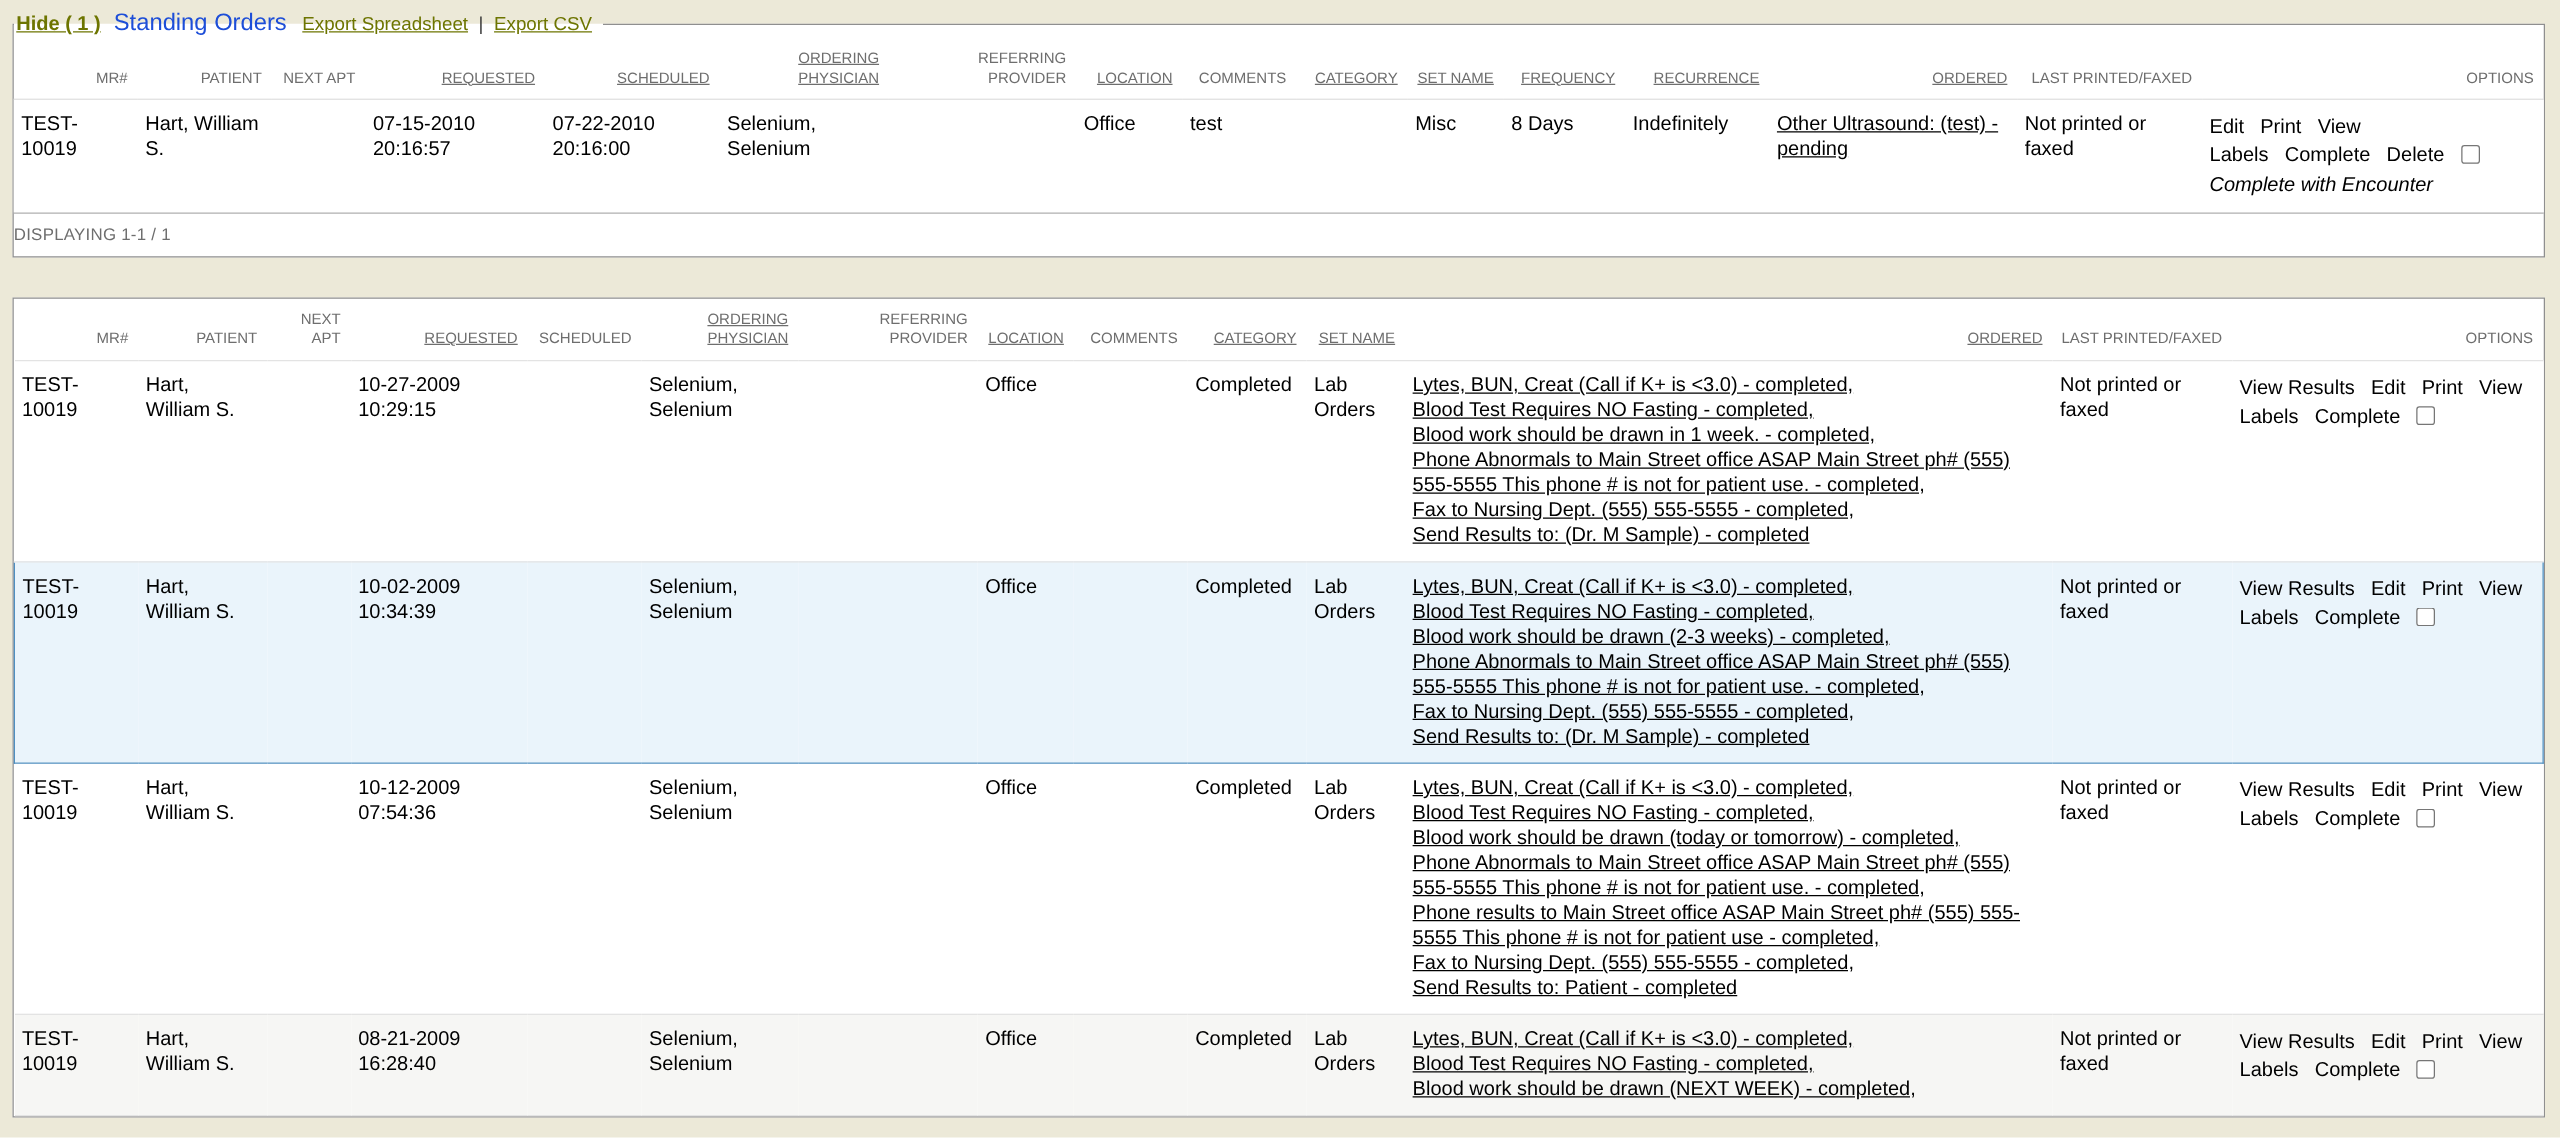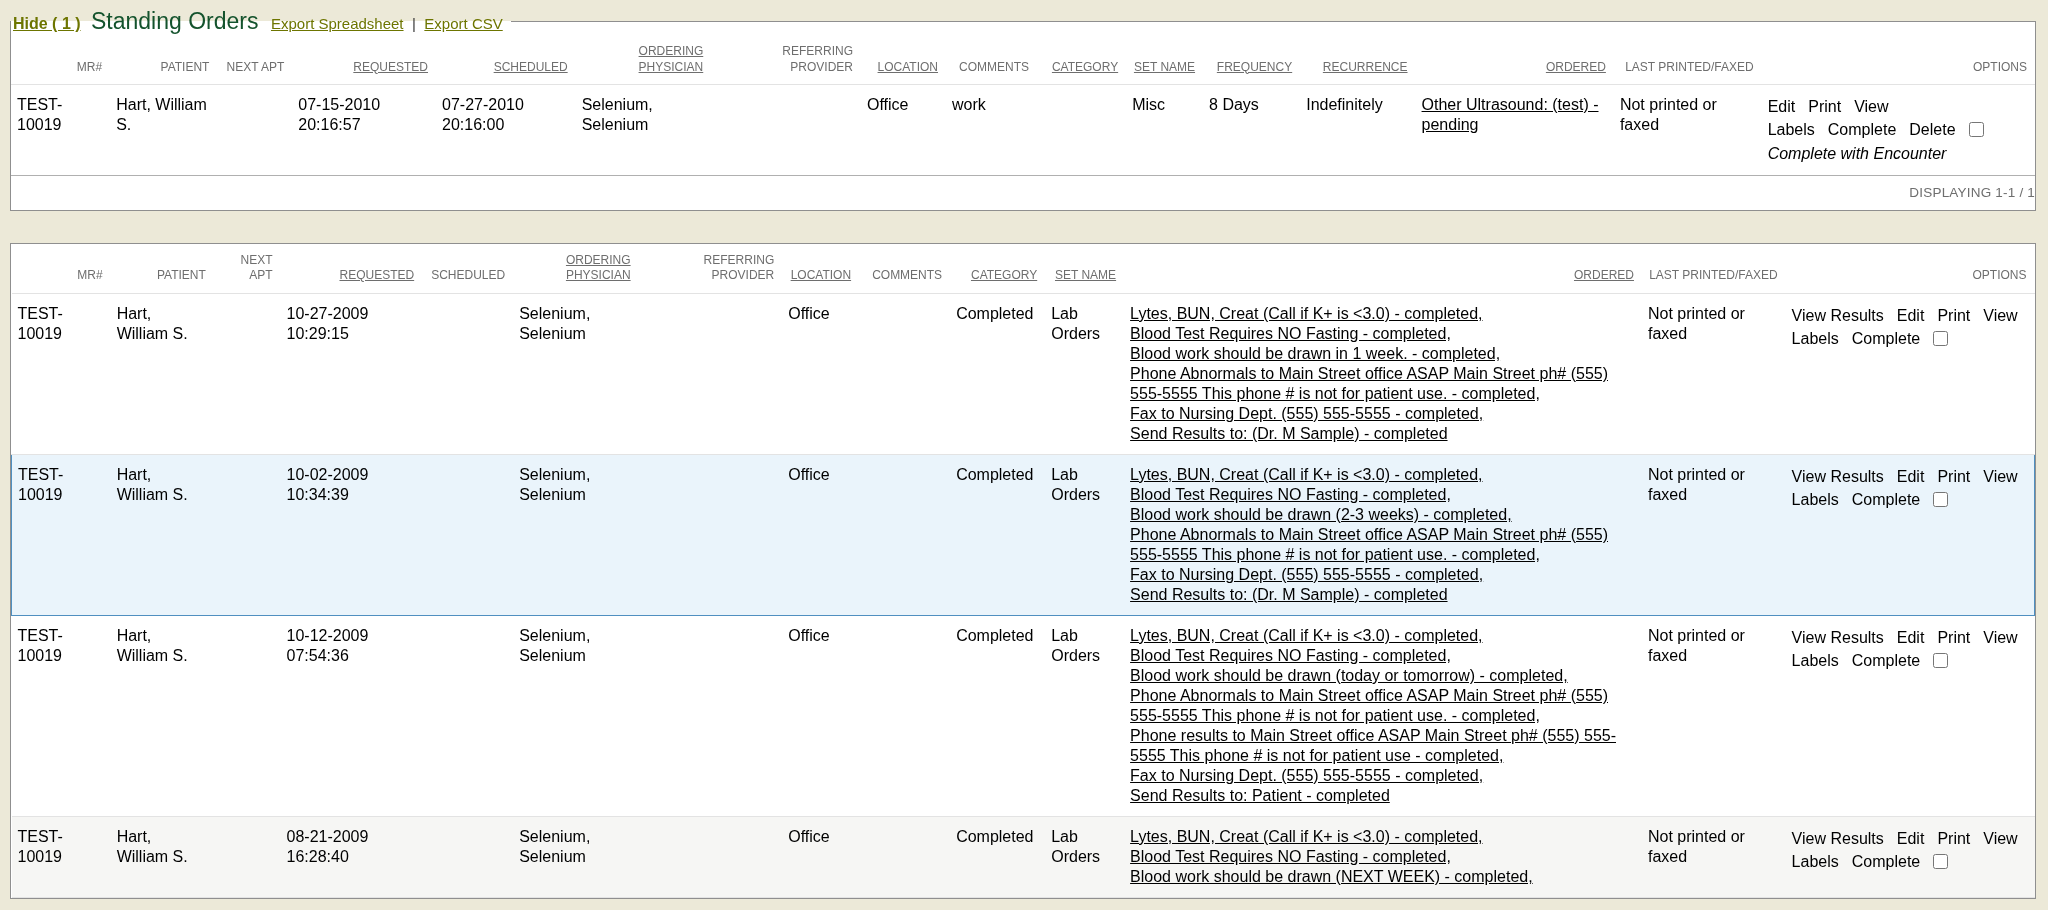--- a/index.html
+++ b/index.html
@@ -16,21 +16,21 @@
     background: var(--page-bg);
     font-family: "Liberation Sans", sans-serif;
     color: #000;
     padding: 8px 12px 0 10px;
   }
   fieldset.orders-section { background: #fff; border: 1px solid #8f8f8f; padding: 0; min-inline-size: 0; }
   .orders-section + .orders-section { margin-top: 32px; }
   legend { padding: 0 8px 0 2px; margin-left: 0; white-space: nowrap; }
   a { cursor: pointer; color: #000; text-decoration: none; text-align: center; }
   .hide-link { color: var(--link-olive); font-weight: bold; font-size: 16px; text-decoration: underline; }
-  .section-title { font-size: 23px; color: #14532d; margin: 0 8px 0 6px; }
+  .section-title { font-size: 19px; color: #1d4ed8; margin: 0 8px 0 6px; }
   .export-link { color: var(--link-olive); font-size: 15px; text-decoration: underline; }
   .link-sep { font-size: 15px; color: #3a3a3a; margin: 0 4px; }
 
   table.orders-table { width: 100%; border-collapse: collapse; table-layout: fixed; }
   thead tr { border-bottom: 1px solid #e3e3e3; }
   th {
     font-weight: normal; font-size: 12px; color: var(--muted);
     text-align: right; vertical-align: bottom;
     padding: 9px 8px 9px 6px; line-height: 1.3;
     overflow-wrap: break-word;
@@ -45,21 +45,21 @@
   tr.order-row.alt { background: var(--alt-bg); }
   tr.order-row.selected { background: var(--selected-bg); border: 1px solid var(--selected-border); }
   table.standing tr.order-row { border-bottom: none; }
 
   .options-cell { line-height: 1.45; }
   .opt-link { margin-right: 13px; }
   .order-checkbox { width: 15px; height: 15px; vertical-align: -2px; margin: 0 4px 0 0; }
   .options-after { display: block; font-style: italic; }
   .ordered-line { display: block; text-decoration: underline; }
   .orders-footer {
-    border-top: 1px solid #b0b0b0; text-align: right;
+    border-top: 1px solid #b0b0b0; text-align: left;
     font-size: 13.5px; color: var(--muted);
     padding: 9px 0 10px; letter-spacing: 0.2px;
   }
 </style>
 </head>
 <body>
 
 <main>
 
   <fieldset class="orders-section">
@@ -111,25 +111,25 @@
             <th><span class="th-label">OPTIONS</span></th>
           </tr>
       </thead>
       <tbody>
 
       <tr class="order-row">
             <td>TEST-10019</td>
             <td>Hart, William S.</td>
             <td></td>
             <td>07-15-2010 20:16:57</td>
-            <td>07-27-2010 20:16:00</td>
-            <td>Selenium, Selenium</td>
-            <td></td>
-            <td>Office</td>
-            <td>work</td>
+            <td>07-22-2010 20:16:00</td>
+            <td>Selenium, Selenium</td>
+            <td></td>
+            <td>Office</td>
+            <td>test</td>
             <td></td>
             <td>Misc</td>
             <td>8 Days</td>
             <td>Indefinitely</td>
             <td><span><span class="ordered-line">Other Ultrasound: (test) - pending</span></span></td>
             <td>Not printed or faxed</td>
             <td class="options-cell"><span><a class="opt-link">Edit</a><a class="opt-link">Print</a><a class="opt-link">View Labels</a><a class="opt-link">Complete</a><a class="opt-link">Delete</a></span><input type="checkbox" class="order-checkbox" style=""><span class="options-after"><a class="opt-link">Complete with Encounter</a></span></td>
           </tr>
         </tbody>
     </table>

